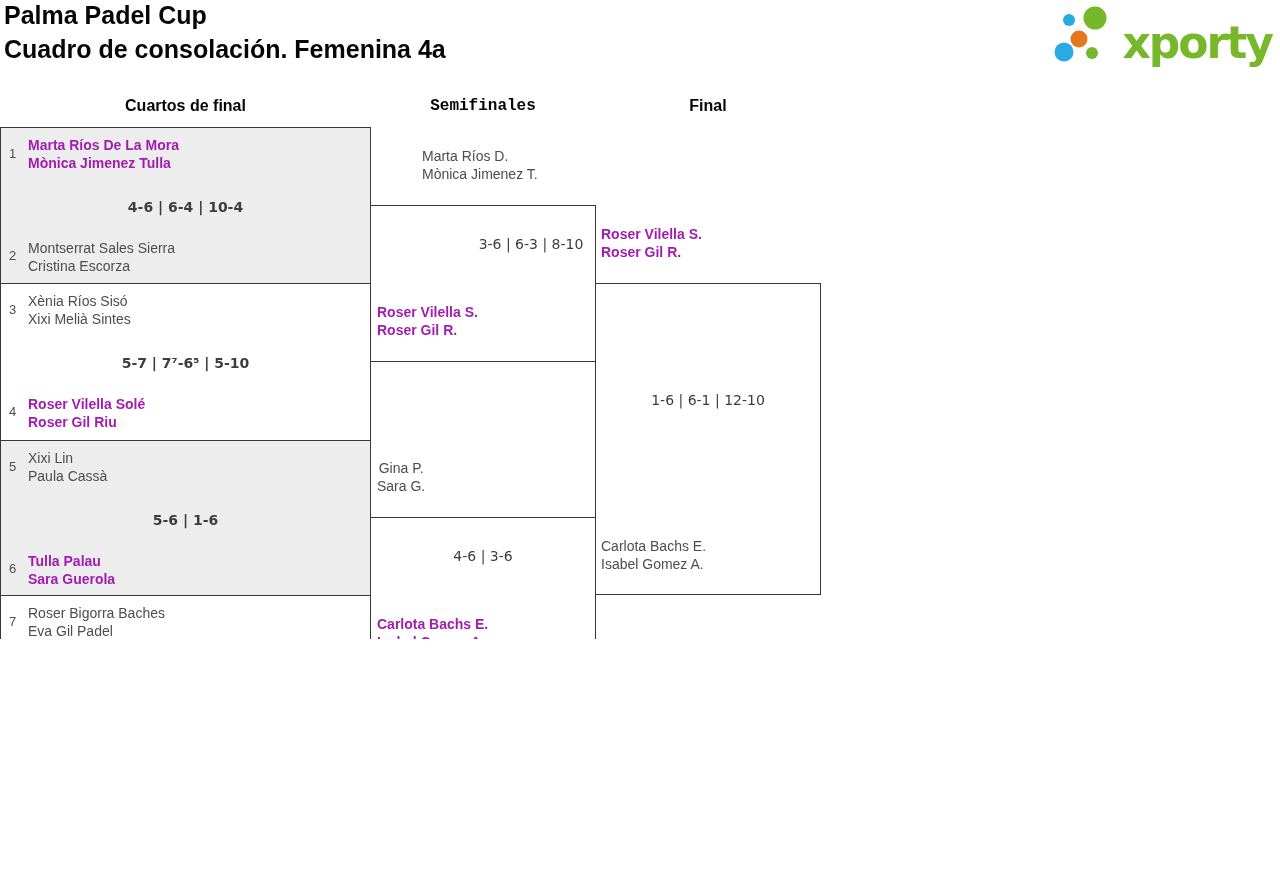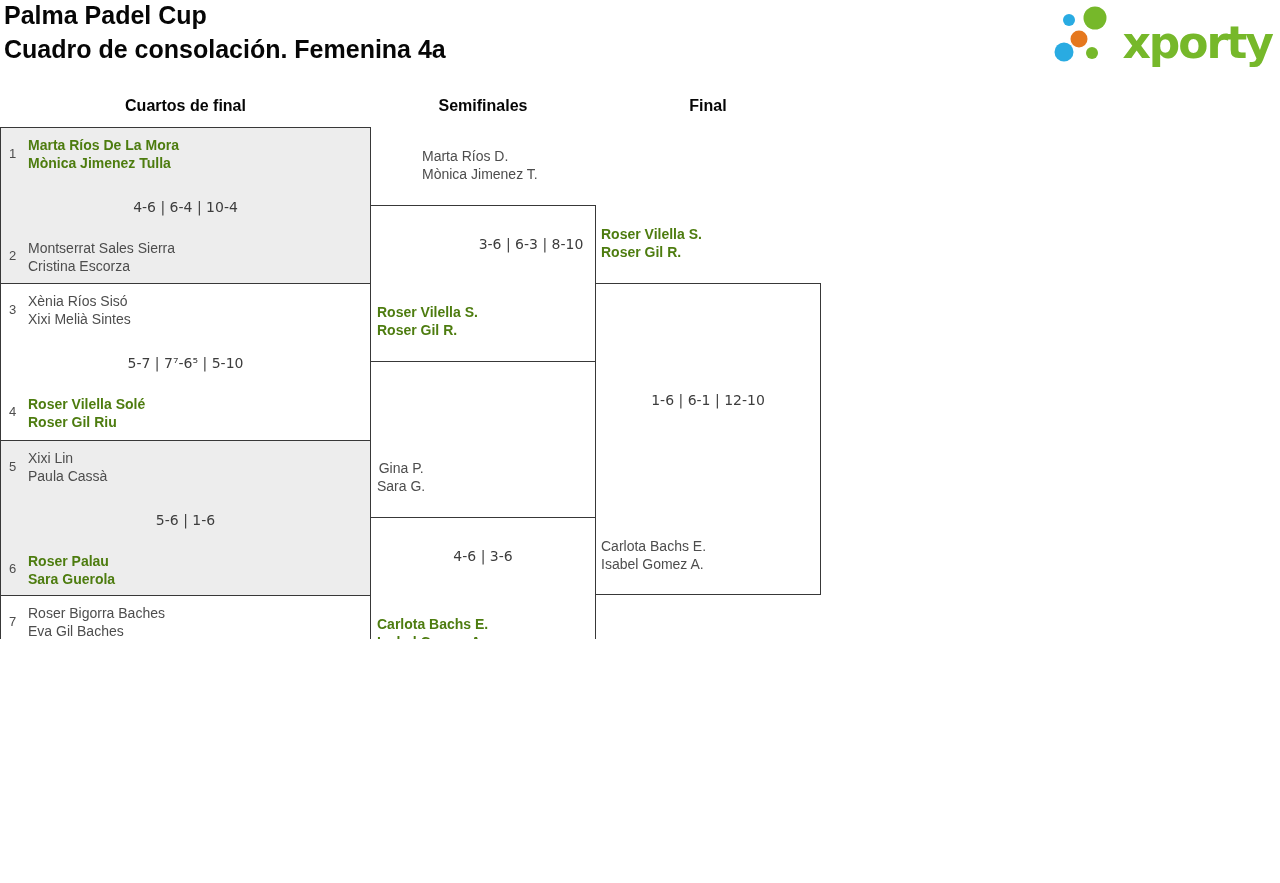--- a/index.html
+++ b/index.html
@@ -6,43 +6,43 @@
   .page{
     position:relative;width:1280px;height:639px;background:#ffffff;
     font-family:"Liberation Sans",sans-serif;overflow:hidden;color:#111;
   }
   
   .title{position:absolute;left:4px;top:-2px;font-size:25px;line-height:34px;font-weight:600;color:#060606;}
   .logo{position:absolute;left:1048px;top:4px;width:232px;height:66px;}
   
   .colhead{position:absolute;top:96px;font-size:16px;line-height:20px;font-weight:700;text-align:center;color:#060606;}
   #ch0{left:0;width:371px;}
-  #ch1{left:370px;width:226px;}
+  #ch1{left:370px;width:226px;font-family:Liberation Mono, monospace;}
   #ch2{left:595px;width:226px;}
   
   .box{position:absolute;border:1px solid #383838;box-sizing:border-box;}
   .qf{left:0;width:371px;}
   #qf0{top:127px;height:157px;background:#ededed;}
   #qf1{top:283px;height:158px;background:#ffffff;}
   #qf2{top:440px;height:156px;background:#ededed;}
   #qf3{top:595px;height:156px;background:#ffffff;}
   #sfbox0{left:370px;top:205px;width:226px;height:157px;}
   #sfbox1{left:370px;top:517px;width:226px;height:156px;}
   #finalbox{left:595px;top:283px;width:226px;height:312px;}
   
   .seed{position:absolute;left:8px;width:16px;font-size:13px;line-height:16px;color:#4d4d4d;}
   .seed.t{top:18px;}
   .seed.b{top:120px;}
   .team{position:absolute;left:27px;font-size:14px;line-height:18px;white-space:nowrap;}
   .team.t{top:8px;}
   .team.b{top:111px;}
-  .qscore{position:absolute;left:0;width:100%;top:70px;text-align:center;}
+  .qscore{position:absolute;left:0;width:100%;top:70px;text-align:center;font-weight:bold;}
   .score-text{font-size:14px;line-height:18px;color:#3d3d3d;font-family:"DejaVu Sans","Liberation Sans",sans-serif;}
   
-  .w{font-weight:700;color:#4d7c0f;}
+  .w{font-weight:700;color:#a21caf;}
   .r{font-weight:400;color:#4d4d4d;}
   
   .ftext{position:absolute;font-size:14px;line-height:18px;white-space:nowrap;}
   #sf0top{left:377px;top:147px;margin-left:45px;}
   #sf0score{left:370px;top:235px;width:226px;text-align:center;padding-left:48px;}
   #sf0bot{left:377px;top:303px;}
   #sf0winner{left:601px;top:225px;}
   #sf1top{left:377px;top:459px;text-align:center;}
   #sf1score{left:370px;top:547px;width:226px;text-align:center;}
   #sf1bot{left:377px;top:615px;}
@@ -104,30 +104,30 @@
 
   <div class="box qf" id="qf2">
     <span class="seed t">5</span>
     <div class="team t r">
       <div>Xixi Lin</div>
       <div>Paula Cassà</div>
     </div>
     <div class="qscore score-text">5-6 | 1-6</div>
     <span class="seed b">6</span>
     <div class="team b w">
-      <div>Roser Palau</div>
+      <div>Tulla Palau</div>
       <div>Sara Guerola</div>
     </div>
   </div>
 
   <div class="box qf" id="qf3">
     <span class="seed t">7</span>
     <div class="team t r">
       <div>Roser Bigorra Baches</div>
-      <div>Eva Gil Baches</div>
+      <div>Eva Gil Padel</div>
     </div>
     <div class="qscore score-text">0-6 | 0-6</div>
     <span class="seed b">8</span>
   </div>
 
   <div class="box" id="sfbox0"></div>
   <div class="box" id="sfbox1"></div>
   <div class="box" id="finalbox"></div>
 
   <div class="ftext r" id="sf0top">

